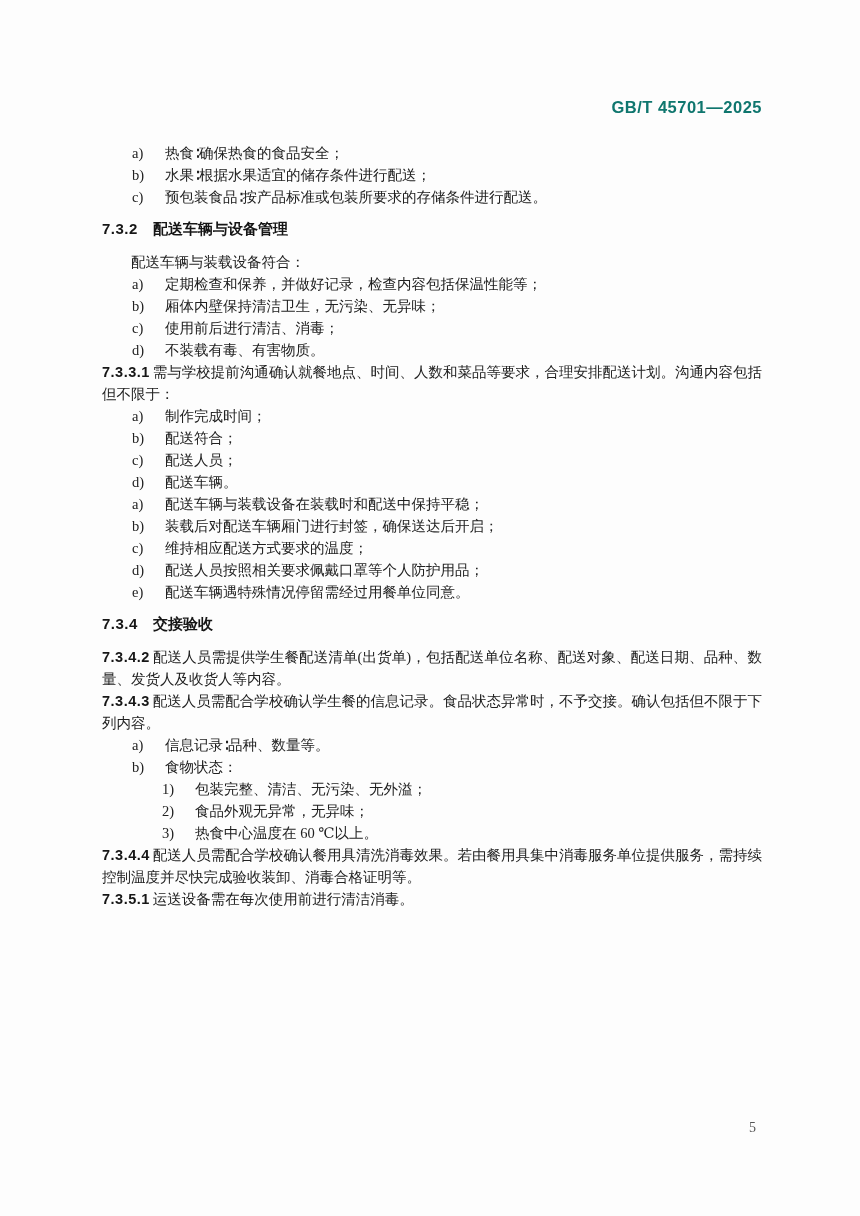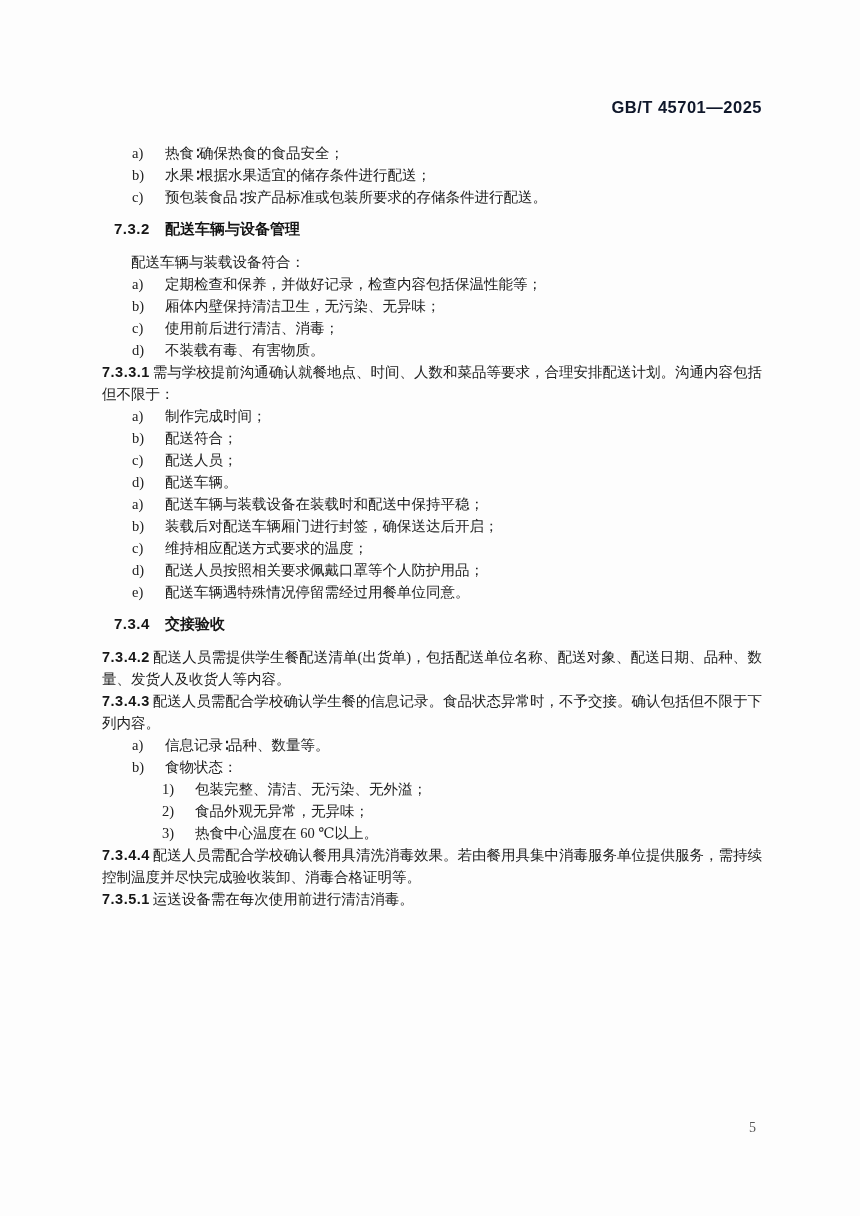--- a/index.html
+++ b/index.html
@@ -14,36 +14,36 @@
     font-family:"Liberation Serif","DejaVu Serif",serif;
     font-size:14.5px;
     overflow:hidden;
   }
   .std-header{
     text-align:right;
     font-family:"Liberation Sans","DejaVu Sans",sans-serif;
     font-weight:bold;
     font-size:16.5px;
     letter-spacing:0.5px;
-    color:#0f172a;
+    color:#0f766e;
     line-height:22px;
     margin:0 0 24px 0;
   }
   .doc{line-height:22px;text-align:justify;}
   .doc p{margin:0;}
   .li{display:flex;margin-left:30px;}
   .li .li-label{flex:0 0 33px;}
   .li .li-text{flex:1;}
   .li.sub{margin-left:60px;}
   .clause-heading{
     font-family:"Liberation Sans","DejaVu Sans",sans-serif;
     font-size:15px;
     font-weight:bold;
     color:#161616;
-    margin:10px 0 11px 12px;
+    margin:10px 0 11px 0;
     line-height:22px;
   }
   .clause-heading .num{margin-right:15px;letter-spacing:0.5px;}
   .clause-para .num{
     font-family:"Liberation Sans","DejaVu Sans",sans-serif;
     font-weight:bold;
     color:#161616;
     letter-spacing:0.5px;
     margin-right:3px;
   }

